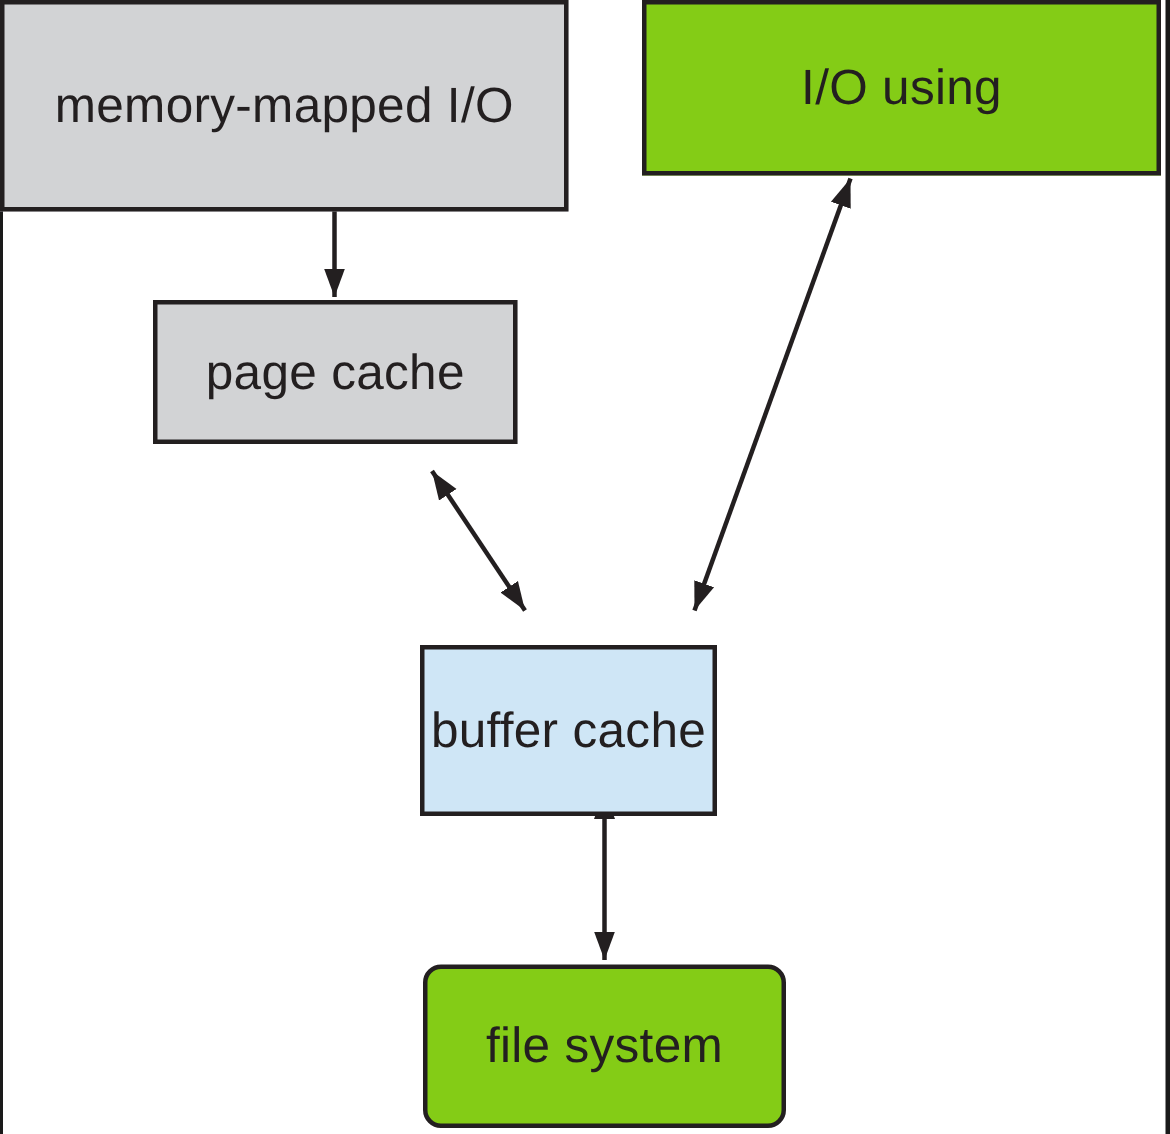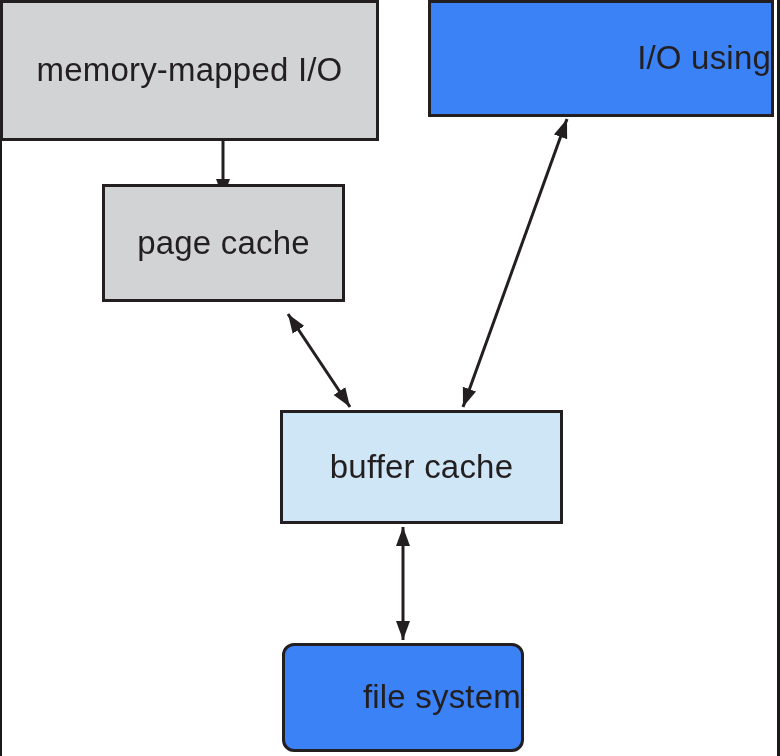--- a/index.html
+++ b/index.html
@@ -27,25 +27,25 @@
     display: flex;
     align-items: center;
     justify-content: center;
     text-align: center;
     font-size: 33px;
     line-height: 1.16;
     letter-spacing: 0.2px;
   }
   .fill-gray  { background: #d2d3d5; }
   .fill-blue  { background: #cfe6f6; }
-  .fill-white { background: #3b82f6; justify-content: flex-end; }
+  .fill-white { background: #84cc16; }
   .node-memory-mapped { left: 0px;   top: 0px;   width: 379px; height: 141px; }
   .node-io-read-write { left: 428px; top: 0px;   width: 346px; height: 117px; }
-  .node-page-cache    { left: 102px; top: 184px; width: 243px; height: 118px; }
-  .node-buffer-cache  { left: 280px; top: 410px; width: 283px; height: 114px; }
+  .node-page-cache    { left: 102px; top: 200px; width: 243px; height: 96px; }
+  .node-buffer-cache  { left: 280px; top: 430px; width: 198px; height: 114px; }
   .node-file-system   { left: 282px; top: 643px; width: 242px; height: 109px; border-radius: 12px; }
   svg.arrows {
     position: absolute;
     left: 0; top: 0;
     width: 780px; height: 756px;
     pointer-events: none;
   }
   svg.arrows line {
     stroke: #231f20;
     stroke-width: 3;

